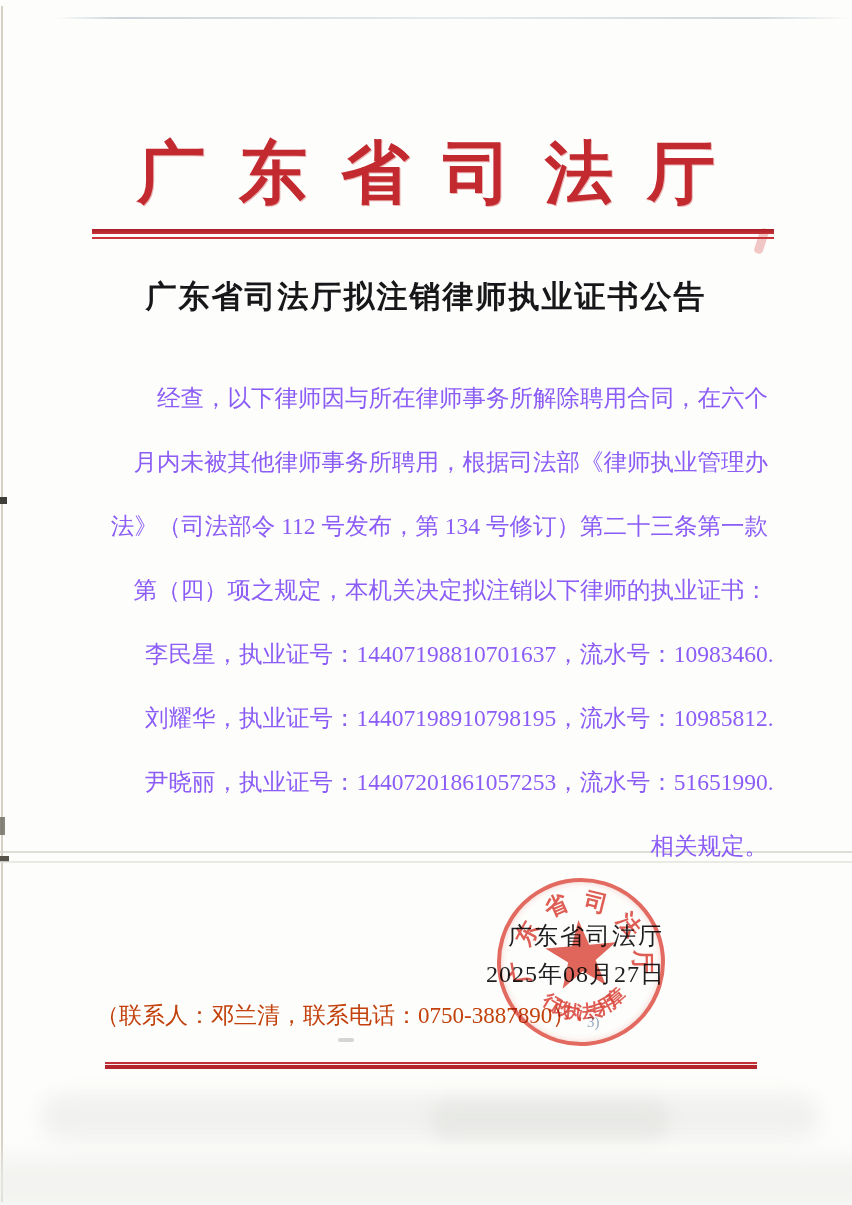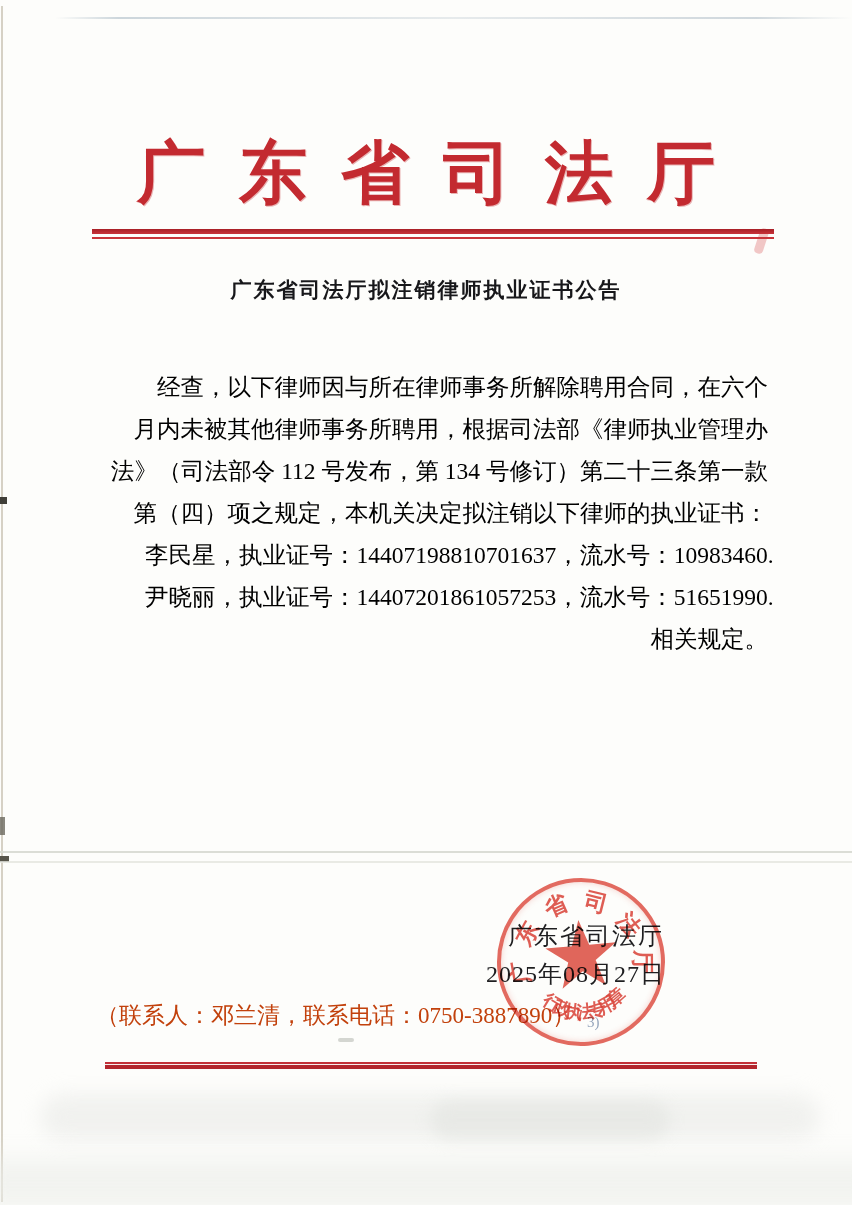--- a/index.html
+++ b/index.html
@@ -34,29 +34,29 @@
     text-shadow:1px 1px 0 rgba(195,42,48,.35);
     white-space:nowrap;
   }
   .rule-double{left:92px;top:229px;width:682px;}
   .rule-thick{height:5px;background:linear-gradient(180deg,#a81f26,#c8333a);}
   .rule-gap{height:3px;}
   .rule-thin{height:2px;background:#c8343a;}
 
   .doc-title{
     left:0;top:276px;width:852px;text-align:center;
-    font-size:21px;font-weight:bold;letter-spacing:2px;color:#17171a;
+    font-size:31px;font-weight:bold;letter-spacing:2px;color:#17171a;
     white-space:nowrap;
   }
 
   
   .content{
     left:98px;top:366px;width:670px;
-    font-size:23.5px;line-height:42px;text-align:justify;
-    color:#000000;
+    font-size:23.5px;line-height:64px;text-align:justify;
+    color:#8b5cf6;
   }
   .content p{margin:0;text-indent:2em;text-align:right;}
   .lawyer-line{margin:0;text-indent:2em;text-align:left;white-space:nowrap;}
   .closing{margin:0;text-indent:2em;}
 
   
   .sig-org{left:508px;top:920px;font-size:24px;letter-spacing:2px;white-space:nowrap;}
   .sig-date{left:486px;top:958px;font-size:24px;letter-spacing:1px;white-space:nowrap;}
 
   
@@ -101,20 +101,21 @@
   <div class="rule-thick"></div>
   <div class="rule-gap"></div>
   <div class="rule-thin"></div>
 </div>
 
 <div class="abs doc-title">广东省司法厅拟注销律师执业证书公告</div>
 
 <div class="abs content">
   <p>经查，以下律师因与所在律师事务所解除聘用合同，在六个月内未被其他律师事务所聘用，根据司法部《律师执业管理办法》（司法部令 112 号发布，第 134 号修订）第二十三条第一款第（四）项之规定，本机关决定拟注销以下律师的执业证书：</p>
   <p class="lawyer-line">李民星，执业证号：14407198810701637，流水号：10983460.</p>
+  <p class="lawyer-line">刘耀华，执业证号：14407198910798195，流水号：10985812.</p>
   <p class="lawyer-line">尹晓丽，执业证号：14407201861057253，流水号：51651990.</p>
   <p class="closing">相关规定。</p>
 </div>
 
 <div class="abs sig-org">广东省司法厅</div>
 <div class="abs sig-date">2025年08月27日</div>
 
 <div class="abs contact">（联系人：邓兰清，联系电话：0750-3887890）</div>
 <div class="abs artifact3">3)</div>
 <div class="abs rule-bottom"></div>

